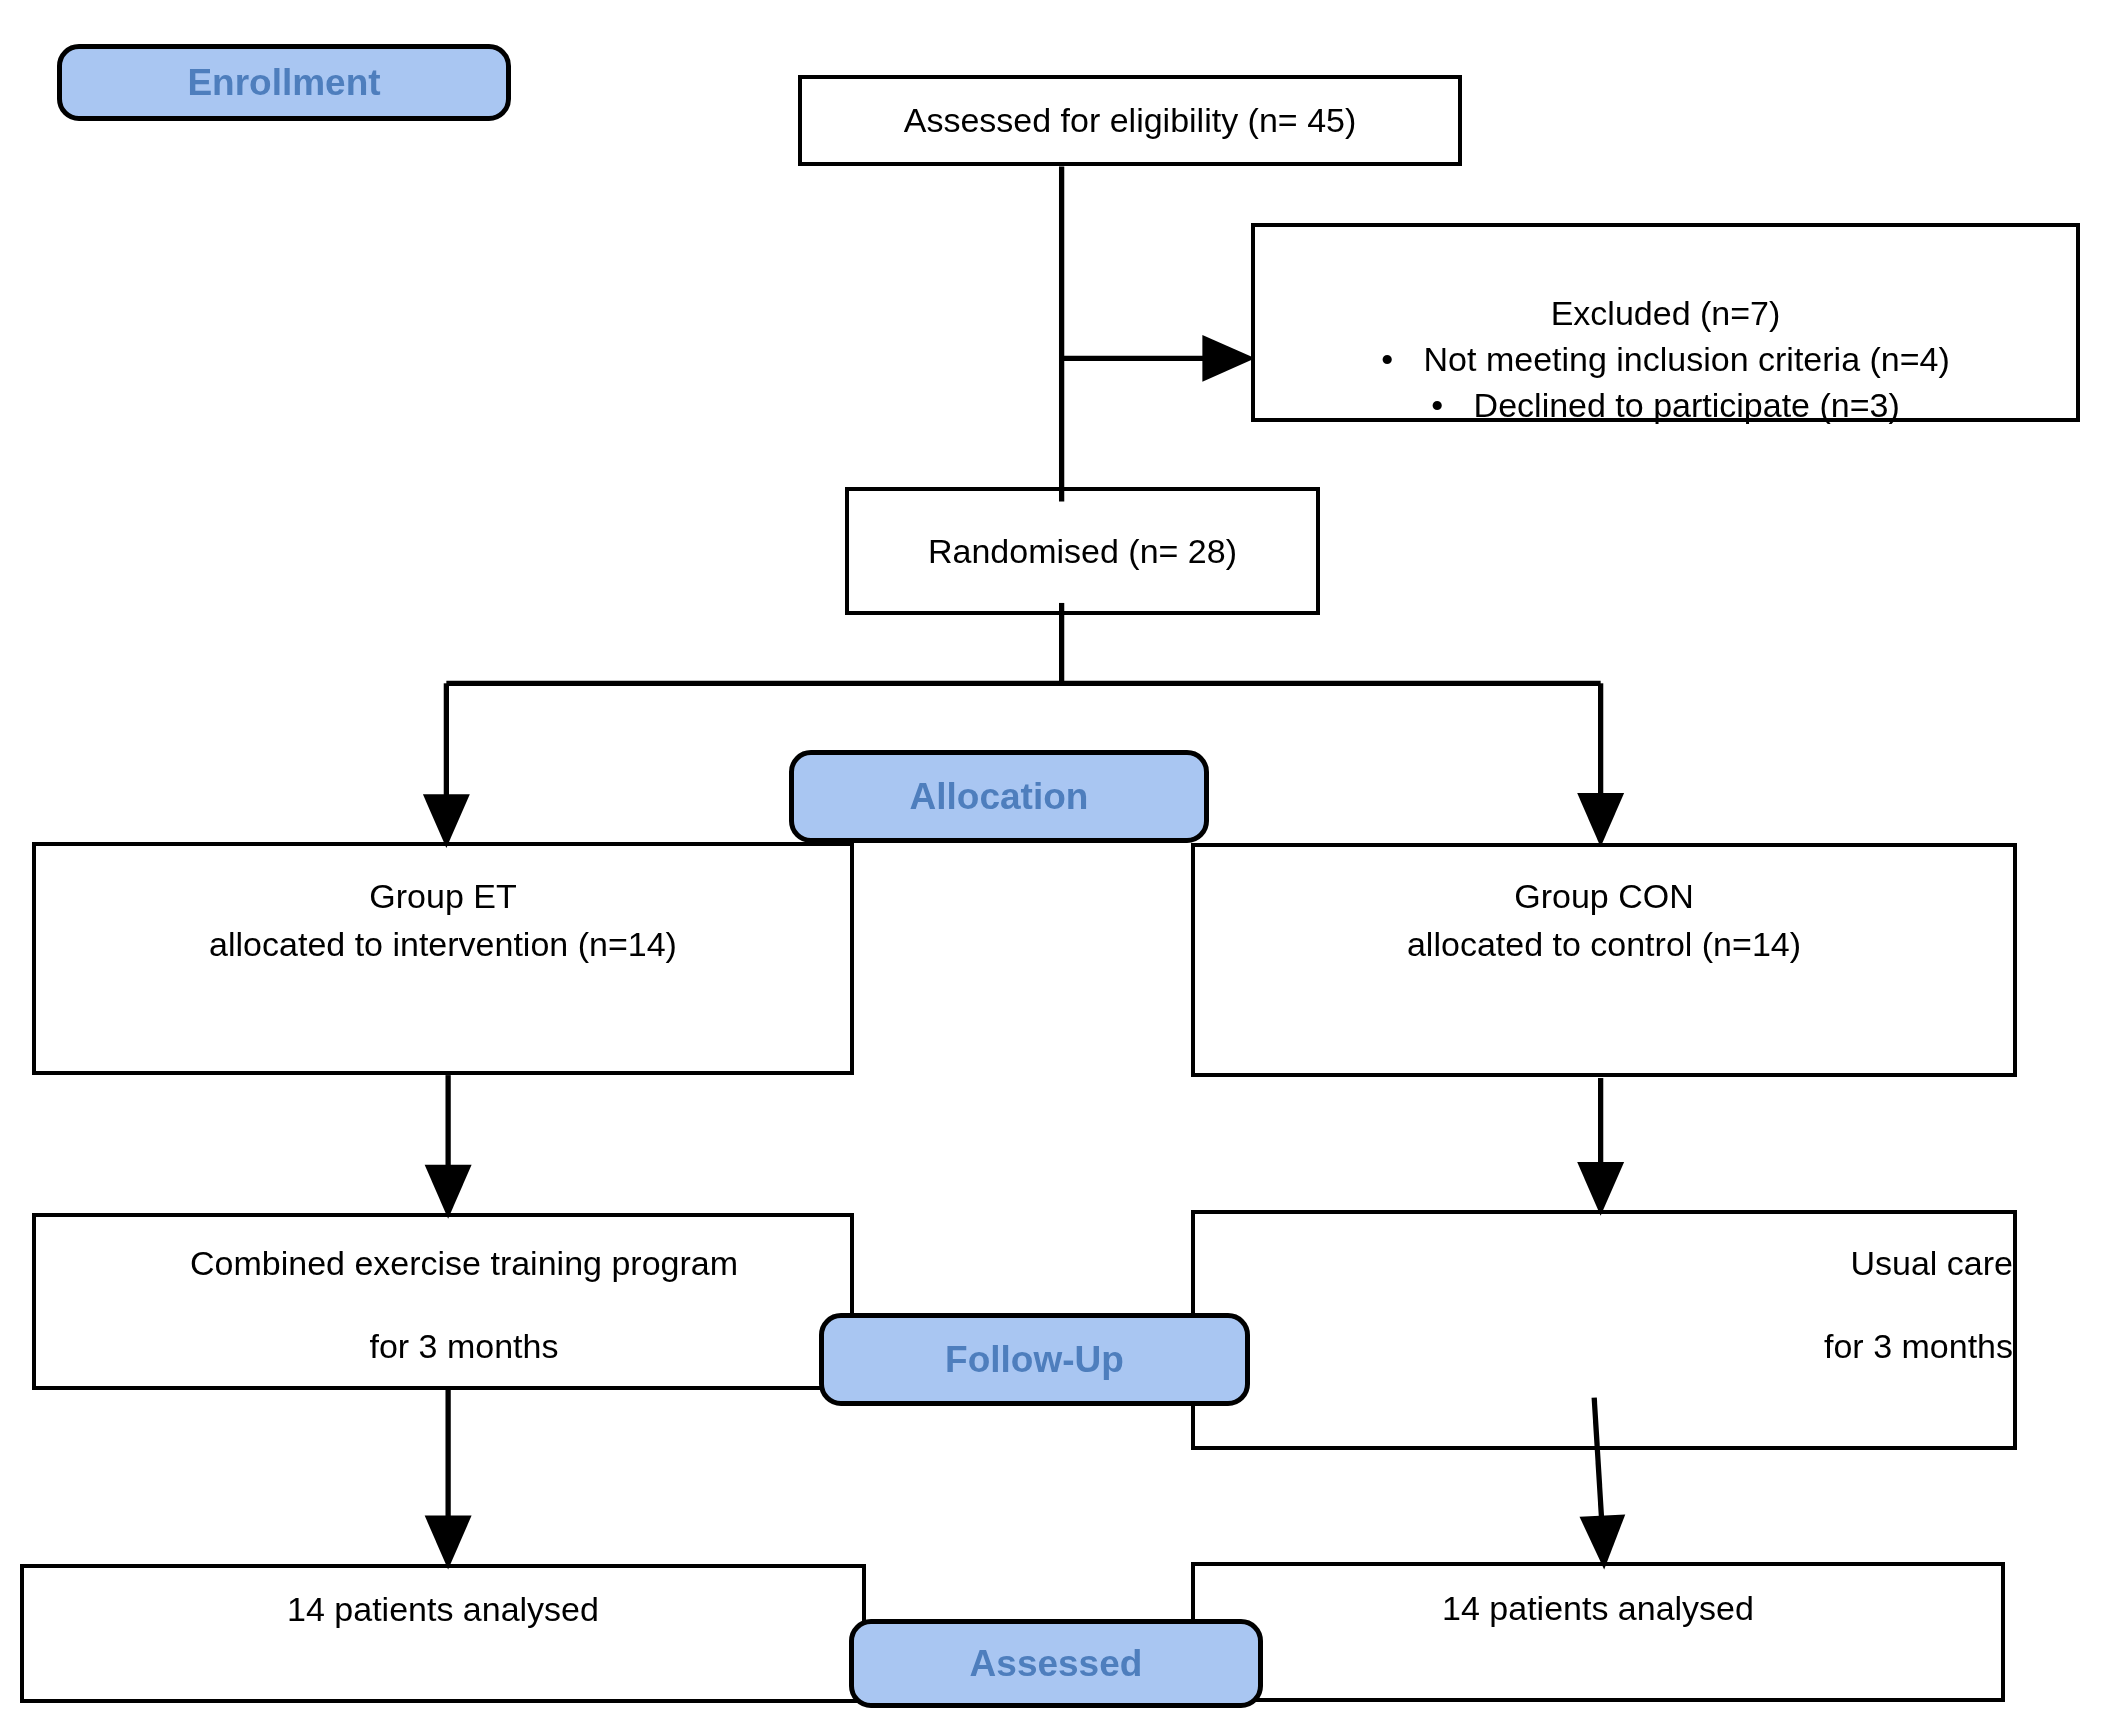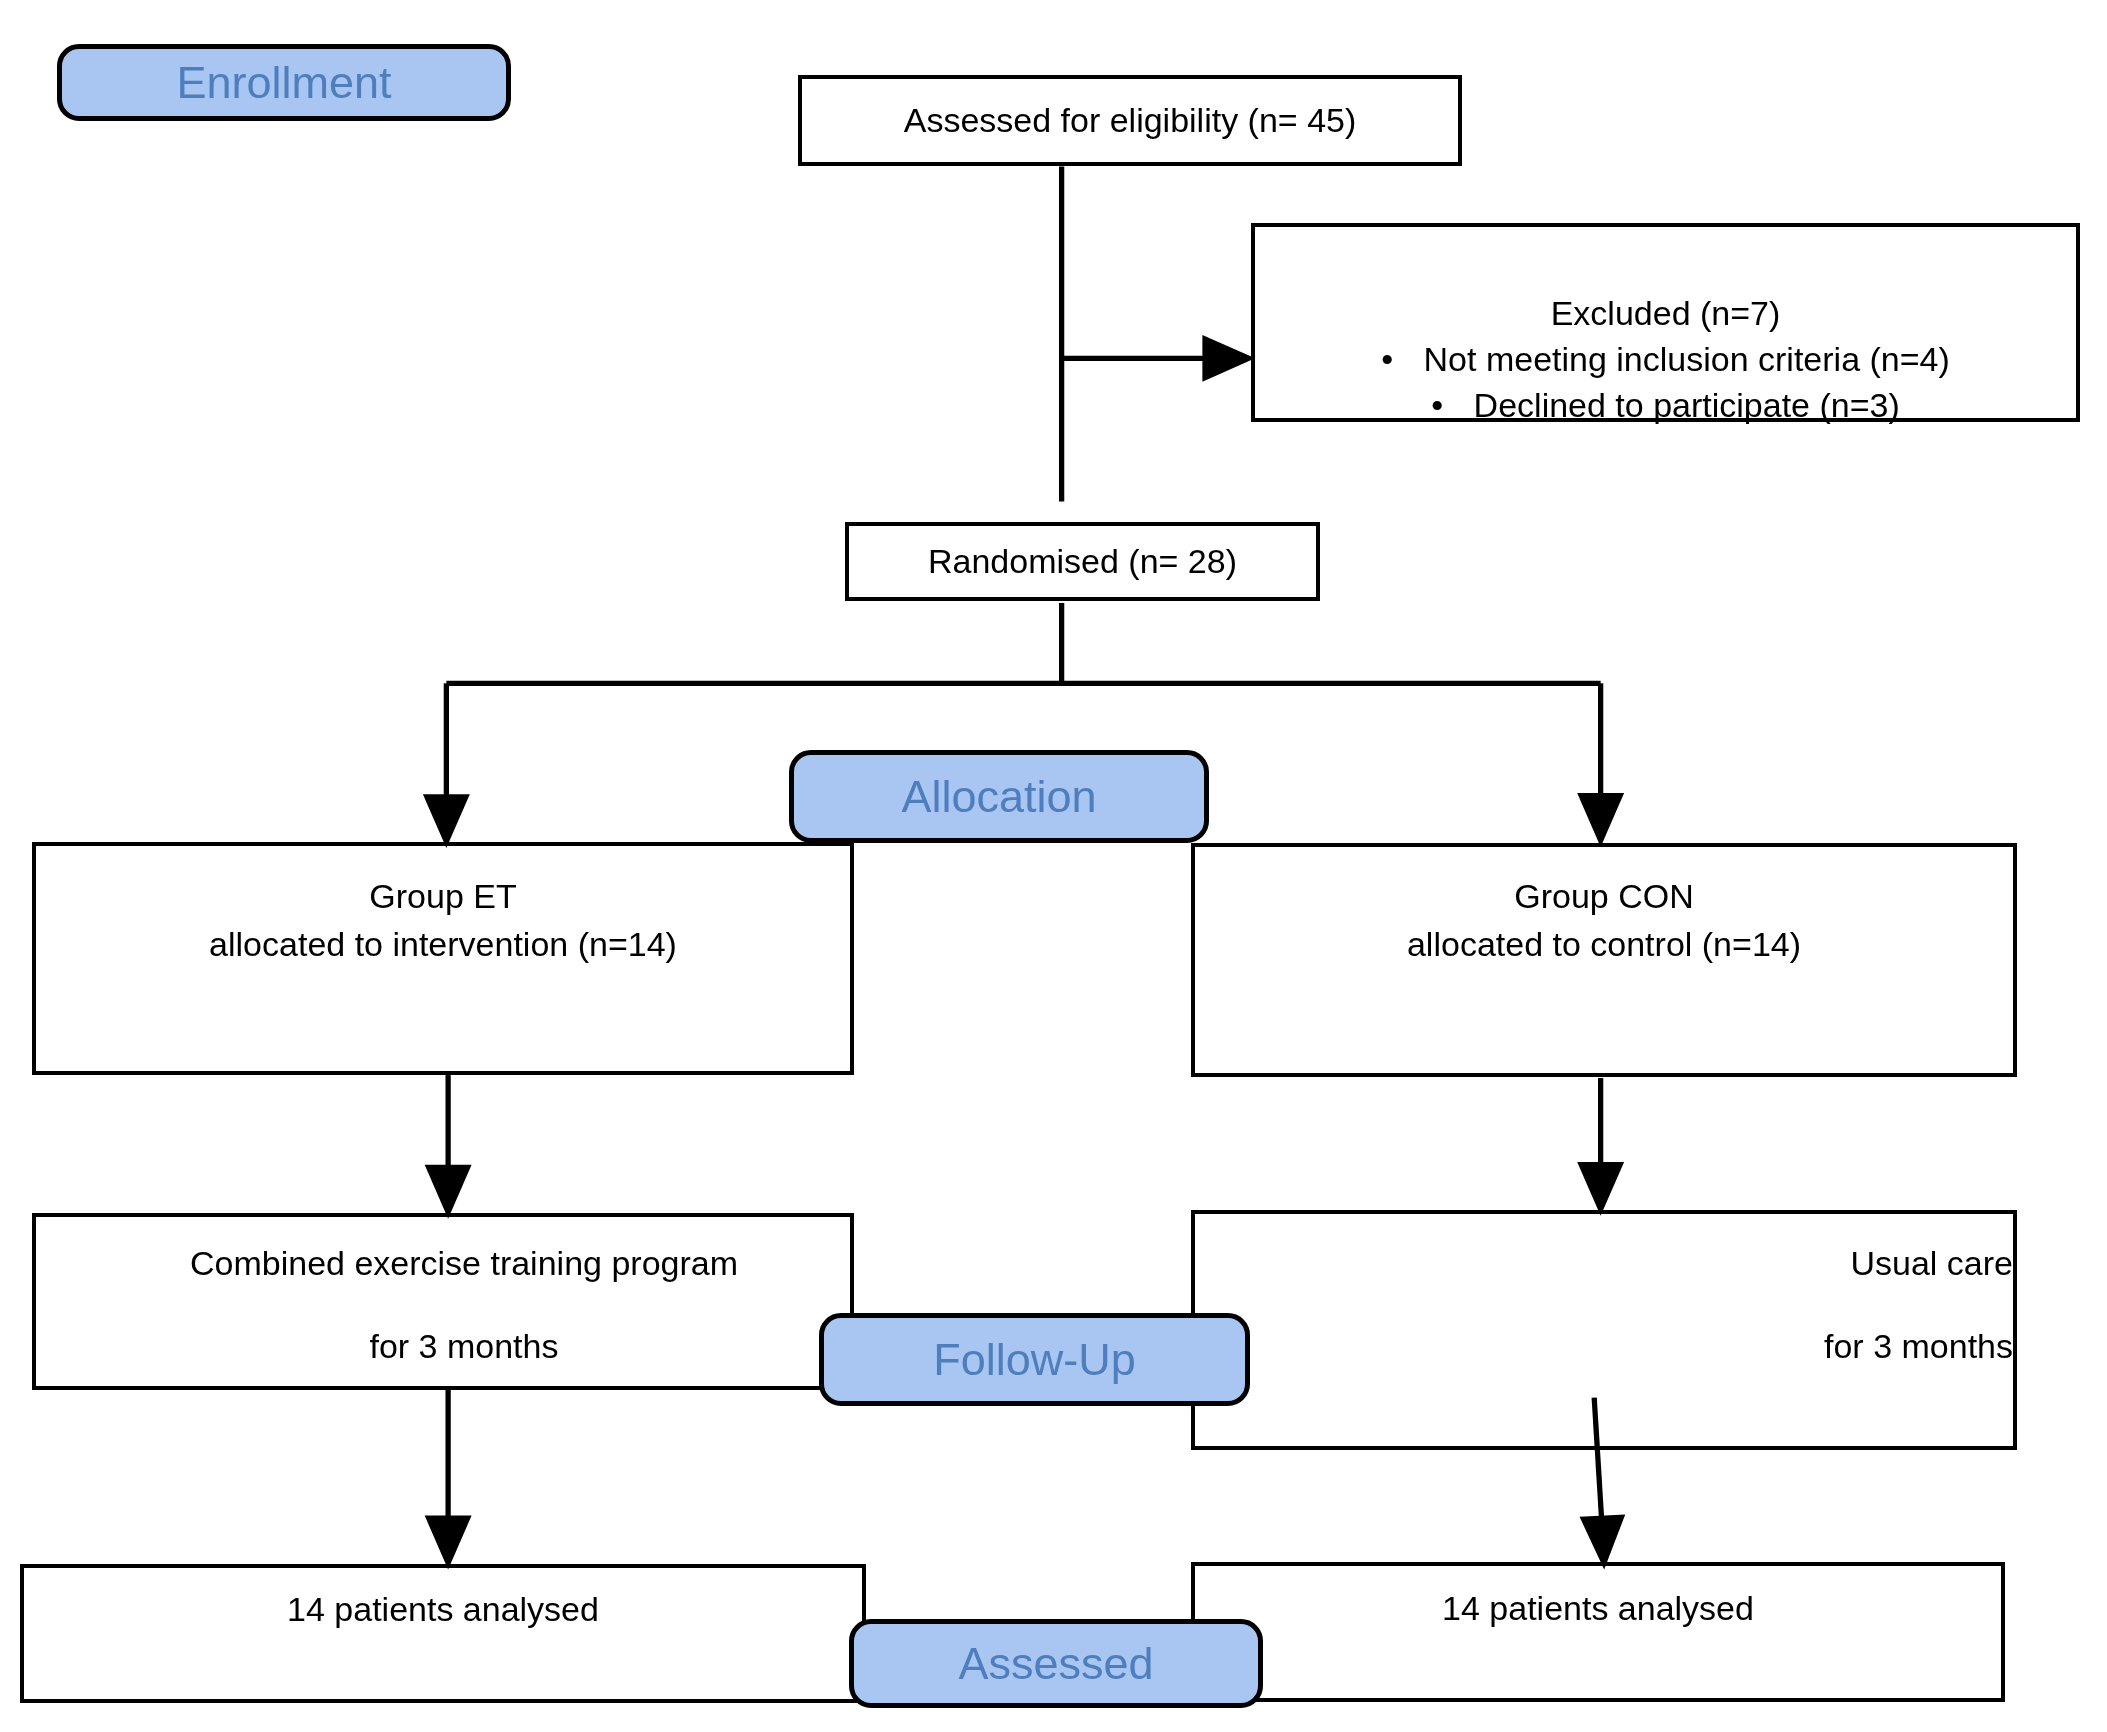--- a/index.html
+++ b/index.html
@@ -22,22 +22,22 @@
   }
   .bx-line { line-height:46px; }
   .single-line { display:flex; align-items:center; justify-content:center; }
   .stage-label {
     position:absolute;
     background:var(--label-fill,#a9c6f2);
     border:5.3px solid #000000;
     border-radius:22px;
     box-sizing:border-box;
     color:var(--label-text,#4e7ebd);
-    font-weight:normal;
-    font-size:45px;
+    font-weight:bold;
+    font-size:37px;
     display:flex; align-items:center; justify-content:center;
     z-index:5;
   }
   svg.wires { position:absolute; left:0; top:0; z-index:3; }
   .connector { stroke:var(--line-color,#000000); stroke-width:9; fill:none; }
   .head { fill:var(--line-color,#000000); stroke:none; }
   .bullet { display:inline-block; margin-right:30.5px; }
   .gap { margin-top:41px; }
   .grp-line { line-height:48px; }
   .fu-line { line-height:42px;padding-left:42px; }
@@ -95,21 +95,21 @@
   <div class="box single-line" style="left:798px; top:75px; width:664px; height:91px;">
     <span>Assessed for eligibility (n= 45)</span>
   </div>
 
   <div class="box" style="left:1251px; top:223px; width:829px; height:199px; padding-top:63px;">
     <div class="bx-line">Excluded (n=7)</div>
     <div class="bx-line"><span class="bullet">•</span><span>Not meeting inclusion criteria (n=4)</span></div>
     <div class="bx-line"><span class="bullet">•</span><span>Declined to participate (n=3)</span></div>
   </div>
 
-  <div class="box single-line" style="left:845px; top:522px; width:475px; height:79px;">
+  <div class="box single-line" style="left:845px; top:487px; width:475px; height:128px;">
     <span>Randomised (n= 28)</span>
   </div>
 
   <div class="box" style="left:32px; top:842px; width:822px; height:233px; padding-top:26px;">
     <div class="grp-line">Group ET</div>
     <div class="grp-line">allocated to intervention (n=14)</div>
   </div>
 
   <div class="box" style="left:1191px; top:843px; width:826px; height:234px; padding-top:25px;">
     <div class="grp-line">Group CON</div>

